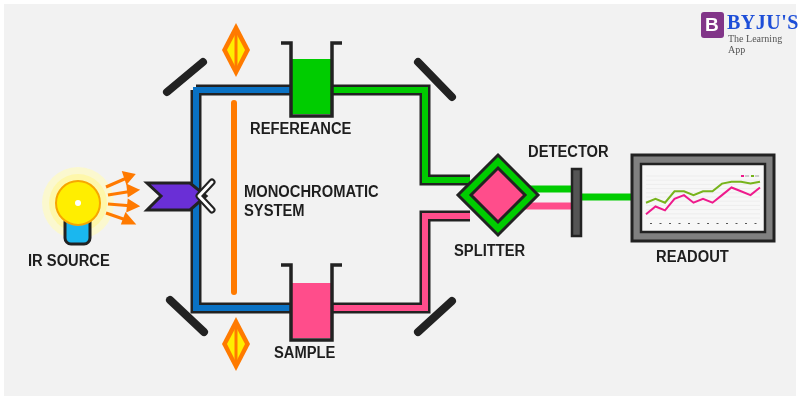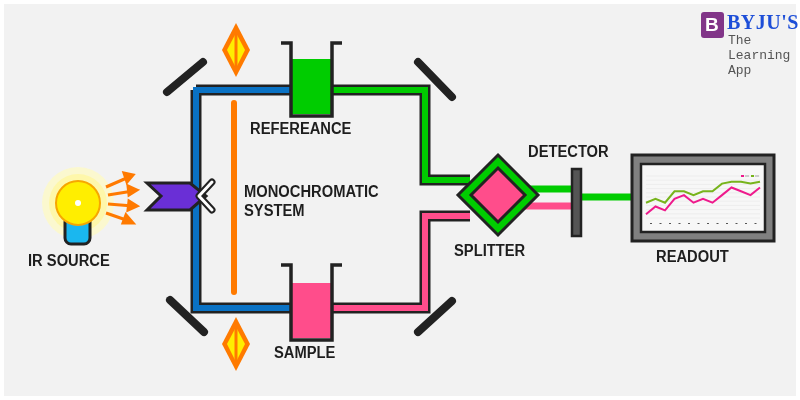--- a/index.html
+++ b/index.html
@@ -4,21 +4,21 @@
 <style>
   html,body{margin:0;padding:0;background:#fff;}
   .page{position:relative;width:800px;height:400px;background:#fff;overflow:hidden;}
   .panel{position:absolute;left:4px;top:4px;width:792px;height:392px;background:#f2f2f2;}
   svg{position:absolute;left:0;top:0;}
   .lbl{position:absolute;font-family:"Liberation Sans",sans-serif;font-weight:bold;color:#1e1e1e;font-size:16px;letter-spacing:0;white-space:nowrap;transform:scaleX(0.92);transform-origin:left top;}
   .logo{position:absolute;left:701px;top:10px;width:90px;height:40px;}
   .logo-box{position:absolute;left:0;top:2px;width:23px;height:26px;background:#813588;border-radius:3px;}
   .logo-b{position:absolute;left:4px;top:2px;color:#fff;font-family:"Liberation Sans",sans-serif;font-weight:bold;font-size:19px;}
   .logo-name{position:absolute;left:26px;top:1px;color:#1d4ed8;font-family:Liberation Serif, serif;font-weight:bold;font-size:20px;letter-spacing:0.5px;}
-  .logo-tag{position:absolute;left:27px;top:23px;color:#555;font-family:Liberation Mono, monospace;font-size:13px;}
+  .logo-tag{position:absolute;left:27px;top:23px;color:#555;font-family:Liberation Serif, serif;font-size:10px;}
 </style>
 </head>
 <body>
 
 <div class="page">
   <div class="panel"></div>
 
   <svg width="800" height="400" viewBox="0 0 800 400">
 
     <g>

